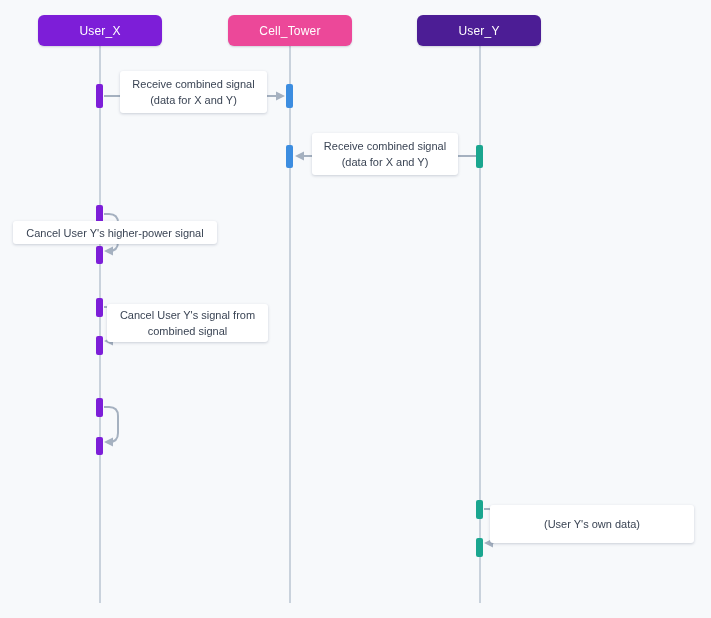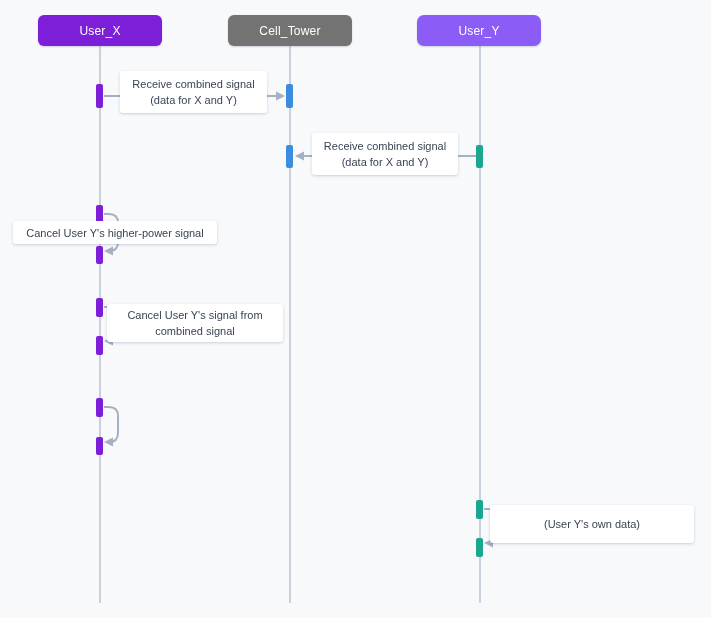--- a/index.html
+++ b/index.html
@@ -92,24 +92,24 @@
       <polygon points="104,442 113,437.5 113,446.5" fill="#a5b1c0" stroke="none"></polygon>
 
       <path d="M484,509 H489 Q498,509 498,518 V534 Q498,543 489,543 H486"></path>
       <polygon points="484,543 493,538.5 493,547.5" fill="#a5b1c0" stroke="none"></polygon>
     </g>
   </svg>
 
   <div class="actor-head" style="left: 38px; background-color: rgb(125, 30, 216); text-align: right;">
     <span>User_X</span>
   </div>
-  <div class="actor-head" style="left: 228px; background-color: #737373;">
+  <div class="actor-head" style="left: 228px; background-color: #ec4899;">
     <span>Cell_Tower</span>
   </div>
-  <div class="actor-head" style="left: 417px; background-color: #8b5cf6; border-radius: 7px;">
+  <div class="actor-head" style="left: 417px; background-color: #4c1d95;">
     <span>User_Y</span>
   </div>
 
   <div class="activation" style="left: 96px; top: 84px; height: 24px; background-color: rgb(125, 30, 216);"></div>
   <div class="activation" style="left: 96px; top: 205px; height: 18px; background-color: rgb(125, 30, 216);"></div>
   <div class="activation" style="left: 96px; top: 246px; height: 18px; background-color: rgb(125, 30, 216);"></div>
   <div class="activation" style="left: 96px; top: 298px; height: 19px; background-color: rgb(125, 30, 216);"></div>
   <div class="activation" style="left: 96px; top: 336px; height: 19px; background-color: rgb(125, 30, 216);"></div>
   <div class="activation" style="left: 96px; top: 398px; height: 19px; background-color: rgb(125, 30, 216);"></div>
   <div class="activation" style="left: 96px; top: 437px; height: 18px; background-color: rgb(125, 30, 216);"></div>
@@ -128,21 +128,21 @@
 
   <div class="msg-label" style="left:312px;top:133px;width:146px;height:42px">
     <span>Receive combined signal</span>
     <span>(data for X and Y)</span>
   </div>
 
   <div class="msg-label" style="left:13px;top:221px;width:204px;height:23px">
     <span>Cancel User Y's higher-power signal</span>
   </div>
 
-  <div class="msg-label" style="left:107px;top:304px;width:176px;height:38px">
+  <div class="msg-label" style="left:107px;top:304px;width:161px;height:38px">
     <span>Cancel User Y's signal from</span>
     <span>combined signal</span>
   </div>
 
 
   <div class="msg-label" style="left:490px;top:505px;width:204px;height:38px">
     <span>(User Y's own data)</span>
   </div>
 
 </div>

